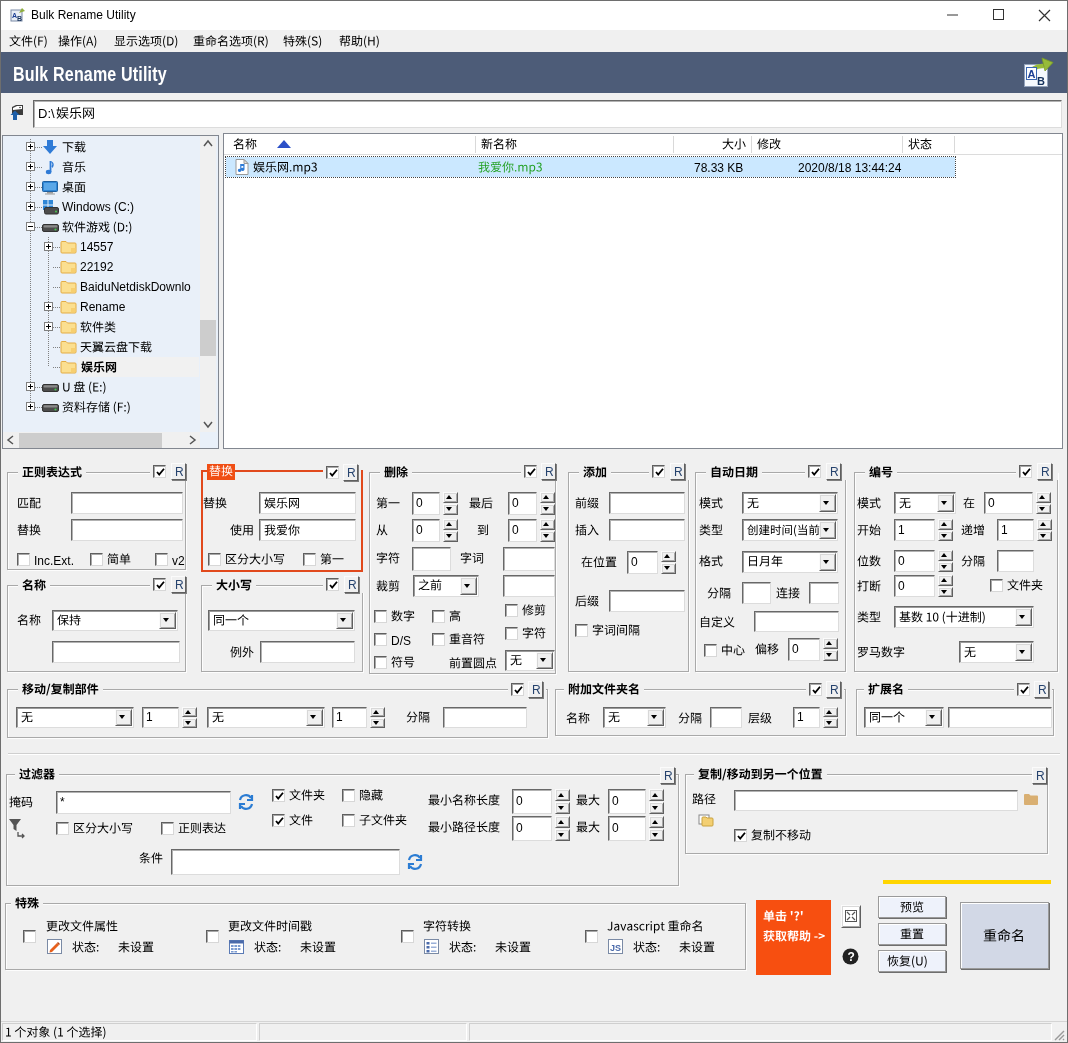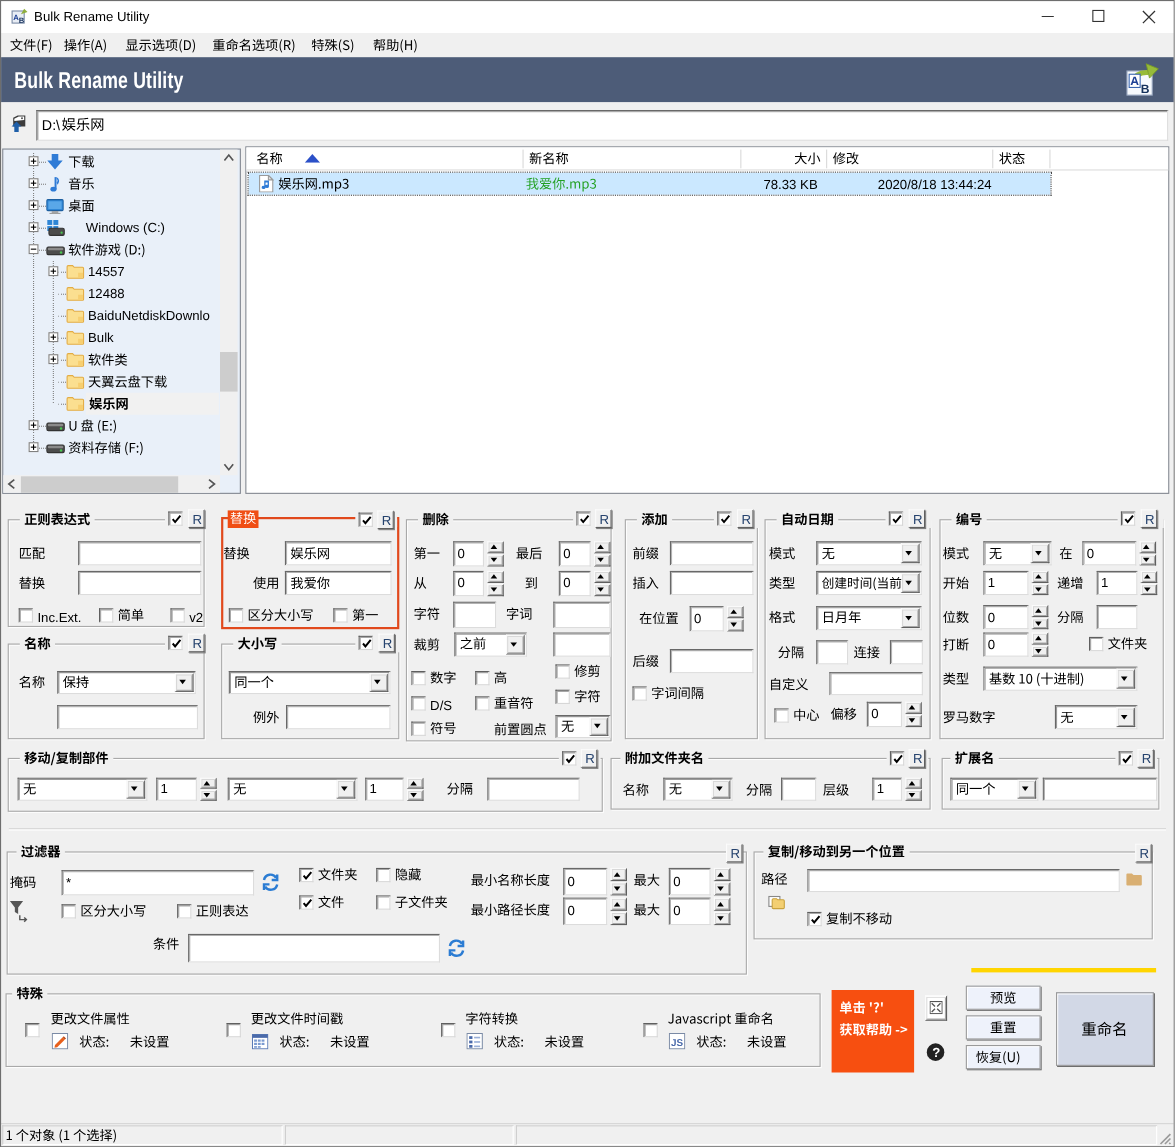--- a/index.html
+++ b/index.html
@@ -190,21 +190,21 @@
     <div class="abs" style="left:28px;top:206px;width:5px;height:1px;background:#000"></div>
     <div class="abs" style="left:30px;top:204px;width:1px;height:5px;background:#000"></div>
     <svg class="abs" style="left:42px;top:199px" width="17" height="16">
 <rect x="1" y="1" width="4.5" height="4.5" fill="#2f86d6"></rect>
       <rect x="6.5" y="1" width="4.5" height="4.5" fill="#2f86d6"></rect>
 <rect x="1" y="6.5" width="4.5" height="4.5" fill="#2f86d6"></rect>
       <rect x="6.5" y="6.5" width="4.5" height="4.5" fill="#2f86d6"></rect>
 <rect x="2.5" y="8.5" width="14" height="6.5" rx="1.5" fill="#4c4c4c" stroke="#333"></rect>
 <circle cx="14" cy="12.5" r="1" fill="#49c94f"></circle>
     </svg>
-    <div class="sp" style="left:78px;top:200px;font-size:12px;color:#000;font-weight:400;">Windows (C:)</div>
+    <div class="sp" style="left:62px;top:200px;font-size:12px;color:#000;font-weight:400;">Windows (C:)</div>
     <div class="abs" style="left:26px;top:222px;width:9px;height:9px;background:#fff;border:1px solid #808080"></div>
     <div class="abs" style="left:28px;top:226px;width:5px;height:1px;background:#000"></div>
     <svg class="abs" style="left:42px;top:219px" width="17" height="16">
 <rect x="0.5" y="5.5" width="16" height="7" rx="1.5" fill="#4c4c4c" stroke="#333"></rect>
 <rect x="1.5" y="6.3" width="14" height="2.2" rx="1" fill="#8a8a8a"></rect>
 <circle cx="13.5" cy="10.5" r="1.1" fill="#49c94f"></circle>
     </svg>
     <svg style="position:absolute;left:62px;top:218px;overflow:visible" width="71" height="18">
       <g fill="#000" transform="translate(0,13.44) scale(0.012,-0.012)">
         <use href="#g31" x="0"></use>
@@ -222,34 +222,34 @@
     <div class="abs" style="left:48px;top:244px;width:1px;height:5px;background:#000"></div>
     <svg class="abs" style="left:60px;top:239px" width="17" height="16">
 <path d="M1 3.5 Q1 2.5 2 2.5 L6 2.5 L7.5 4 L15 4 Q16 4 16 5 L16 13 Q16 14 15 14 L2 14 Q1 14 1 13 Z" fill="#fbdf90" stroke="#e3ac44"></path>
 <path d="M11 9 L15.5 9 L15.5 13.5 L11 13.5 Z" fill="#f7cf70"></path>
     </svg>
     <div class="sp" style="left:80px;top:240px;font-size:12px;color:#000;font-weight:400;">14557</div>
     <svg class="abs" style="left:60px;top:259px" width="17" height="16">
 <path d="M1 3.5 Q1 2.5 2 2.5 L6 2.5 L7.5 4 L15 4 Q16 4 16 5 L16 13 Q16 14 15 14 L2 14 Q1 14 1 13 Z" fill="#fbdf90" stroke="#e3ac44"></path>
 <path d="M11 9 L15.5 9 L15.5 13.5 L11 13.5 Z" fill="#f7cf70"></path>
     </svg>
-    <div class="sp" style="left:80px;top:260px;font-size:12px;color:#000;font-weight:400;">12488</div>
+    <div class="sp" style="left:80px;top:260px;font-size:12px;color:#000;font-weight:400;">22192</div>
     <svg class="abs" style="left:60px;top:279px" width="17" height="16">
 <path d="M1 3.5 Q1 2.5 2 2.5 L6 2.5 L7.5 4 L15 4 Q16 4 16 5 L16 13 Q16 14 15 14 L2 14 Q1 14 1 13 Z" fill="#fbdf90" stroke="#e3ac44"></path>
 <path d="M11 9 L15.5 9 L15.5 13.5 L11 13.5 Z" fill="#f7cf70"></path>
     </svg>
     <div class="sp" style="left:80px;top:280px;font-size:12px;width:119px;overflow:hidden">BaiduNetdiskDownlo</div>
     <div class="abs" style="left:44px;top:302px;width:9px;height:9px;background:#fff;border:1px solid #808080"></div>
     <div class="abs" style="left:46px;top:306px;width:5px;height:1px;background:#000"></div>
     <div class="abs" style="left:48px;top:304px;width:1px;height:5px;background:#000"></div>
     <svg class="abs" style="left:60px;top:299px" width="17" height="16">
 <path d="M1 3.5 Q1 2.5 2 2.5 L6 2.5 L7.5 4 L15 4 Q16 4 16 5 L16 13 Q16 14 15 14 L2 14 Q1 14 1 13 Z" fill="#fbdf90" stroke="#e3ac44"></path>
 <path d="M11 9 L15.5 9 L15.5 13.5 L11 13.5 Z" fill="#f7cf70"></path>
     </svg>
-    <div class="sp" style="left:80px;top:300px;font-size:12px;color:#000;font-weight:400;">Bulk</div>
+    <div class="sp" style="left:80px;top:300px;font-size:12px;color:#000;font-weight:400;">Rename</div>
     <div class="abs" style="left:44px;top:322px;width:9px;height:9px;background:#fff;border:1px solid #808080"></div>
     <div class="abs" style="left:46px;top:326px;width:5px;height:1px;background:#000"></div>
     <div class="abs" style="left:48px;top:324px;width:1px;height:5px;background:#000"></div>
     <svg class="abs" style="left:60px;top:319px" width="17" height="16">
 <path d="M1 3.5 Q1 2.5 2 2.5 L6 2.5 L7.5 4 L15 4 Q16 4 16 5 L16 13 Q16 14 15 14 L2 14 Q1 14 1 13 Z" fill="#fbdf90" stroke="#e3ac44"></path>
 <path d="M11 9 L15.5 9 L15.5 13.5 L11 13.5 Z" fill="#f7cf70"></path>
     </svg>
     <svg style="position:absolute;left:80px;top:318px;overflow:visible" width="36" height="18">
       <g fill="#000" transform="translate(0,13.44) scale(0.012,-0.012)">
         <use href="#g31" x="0"></use>

